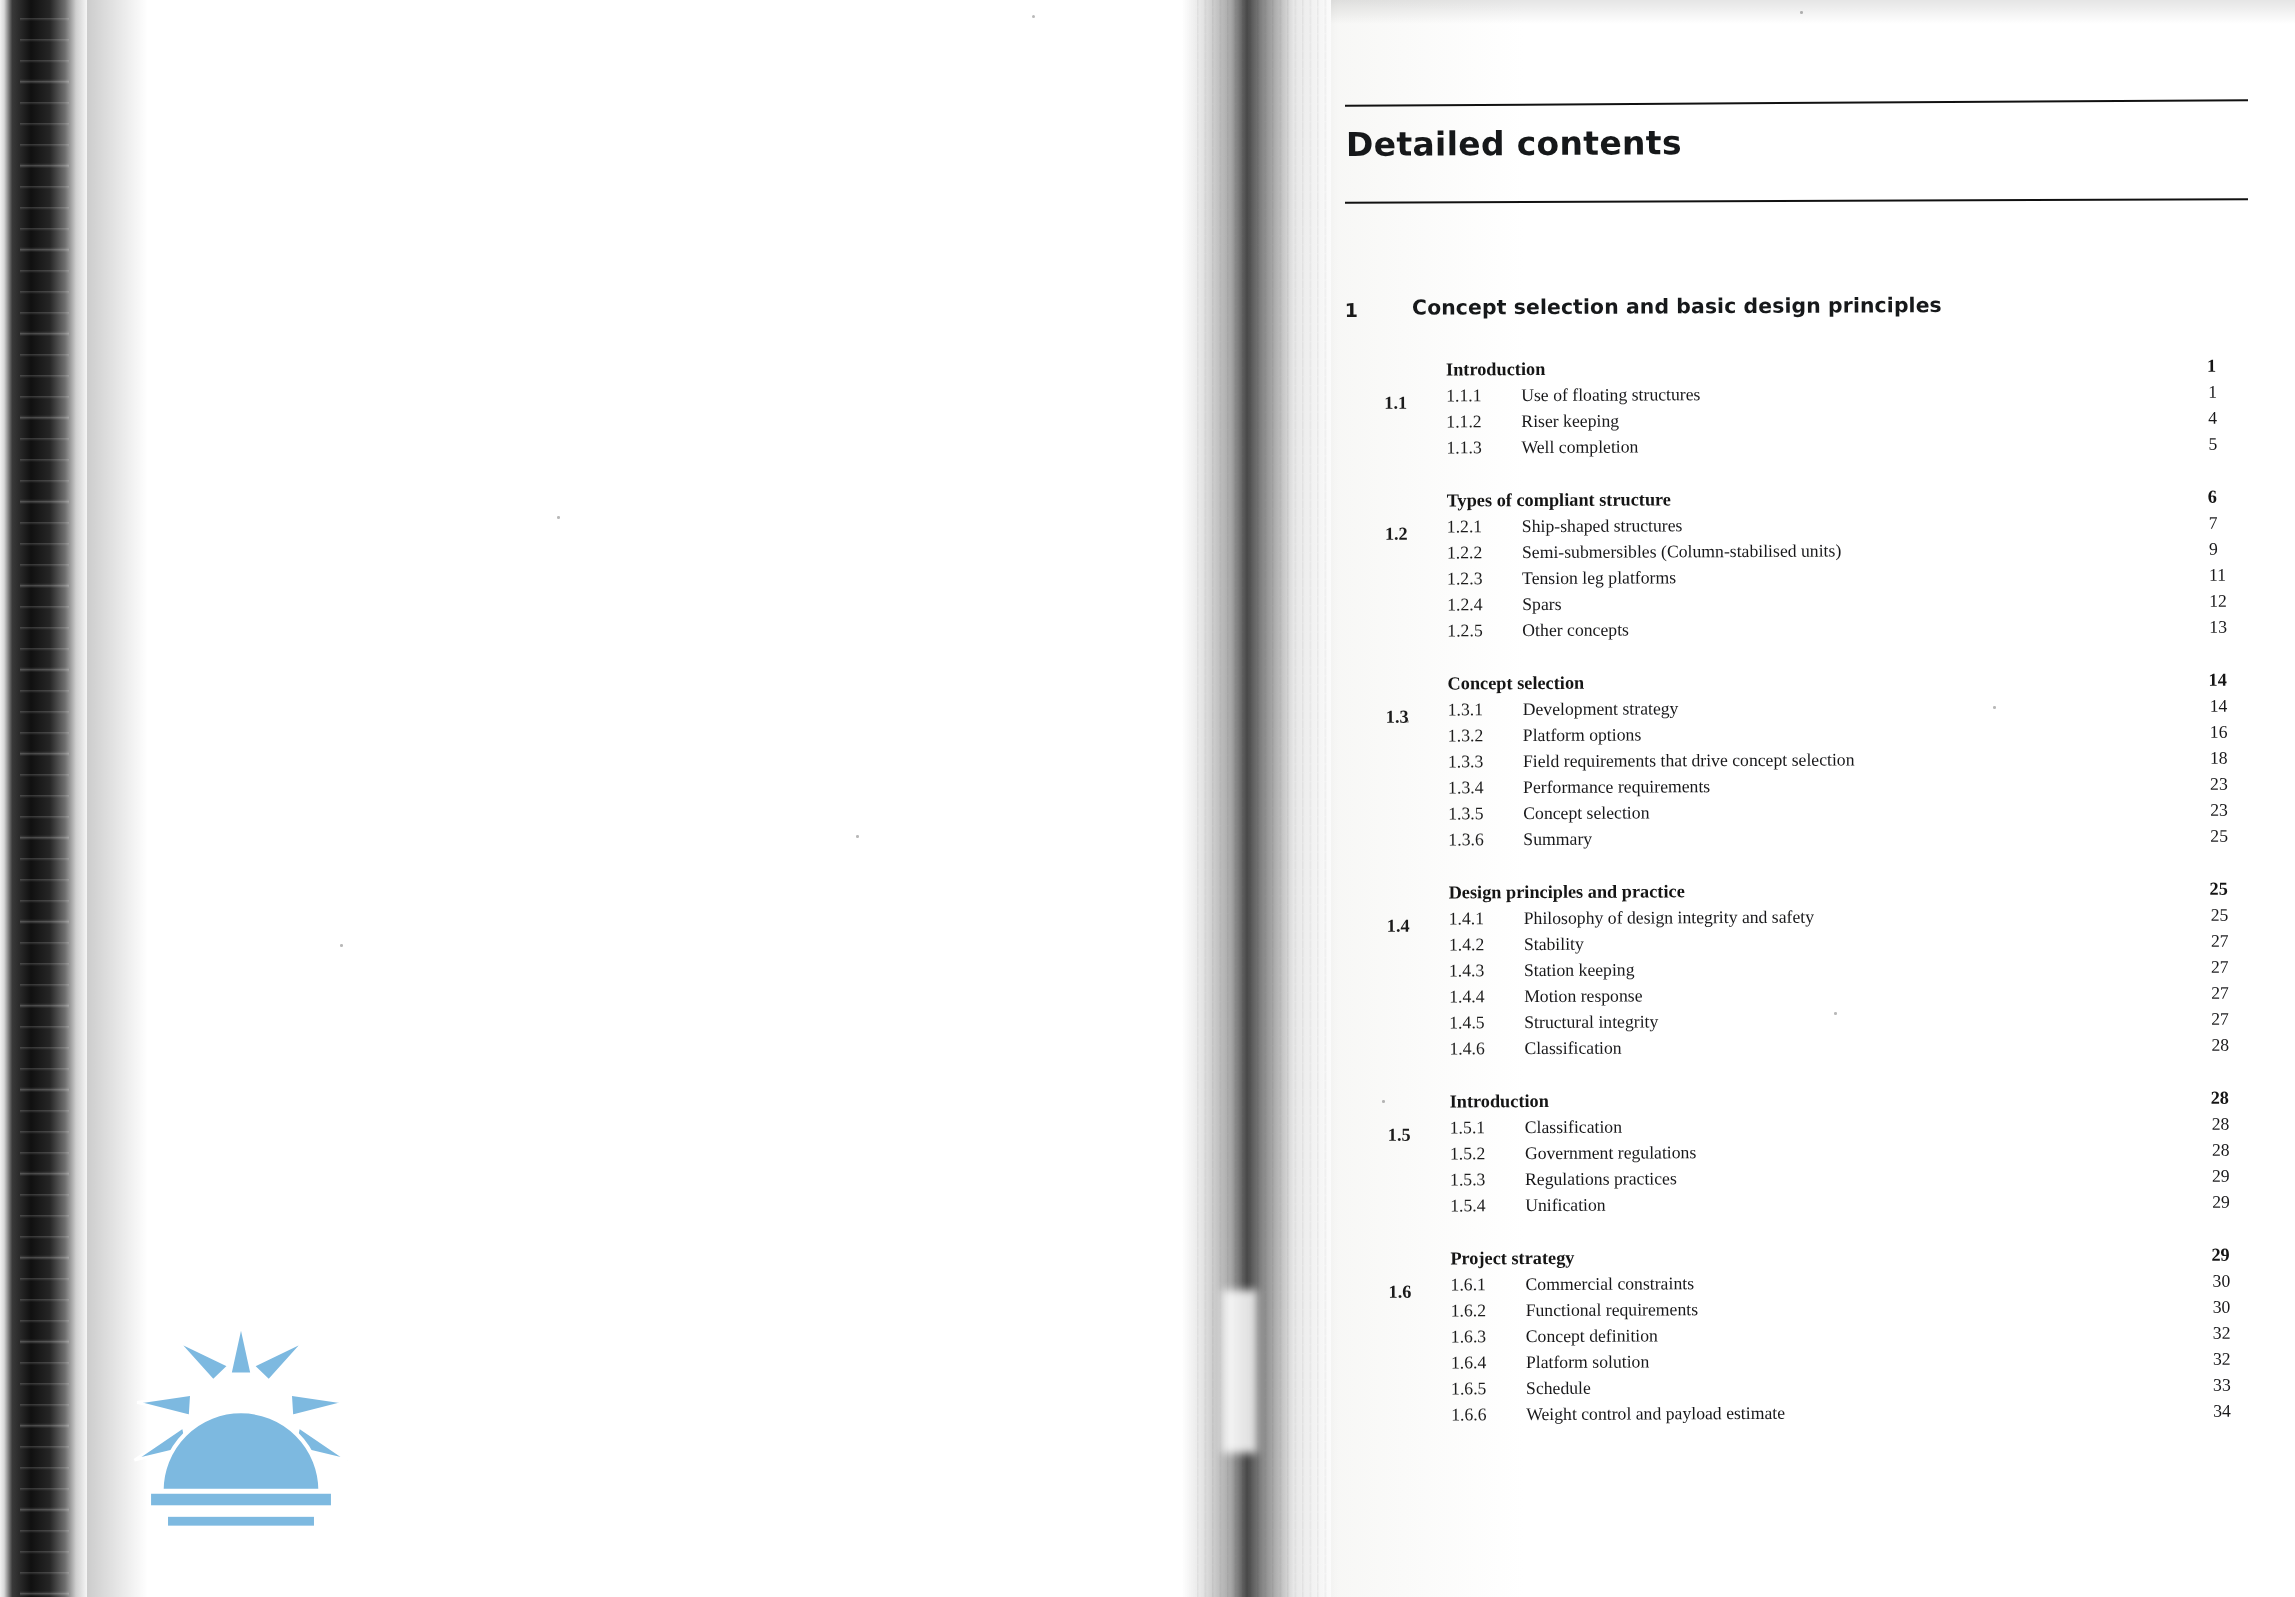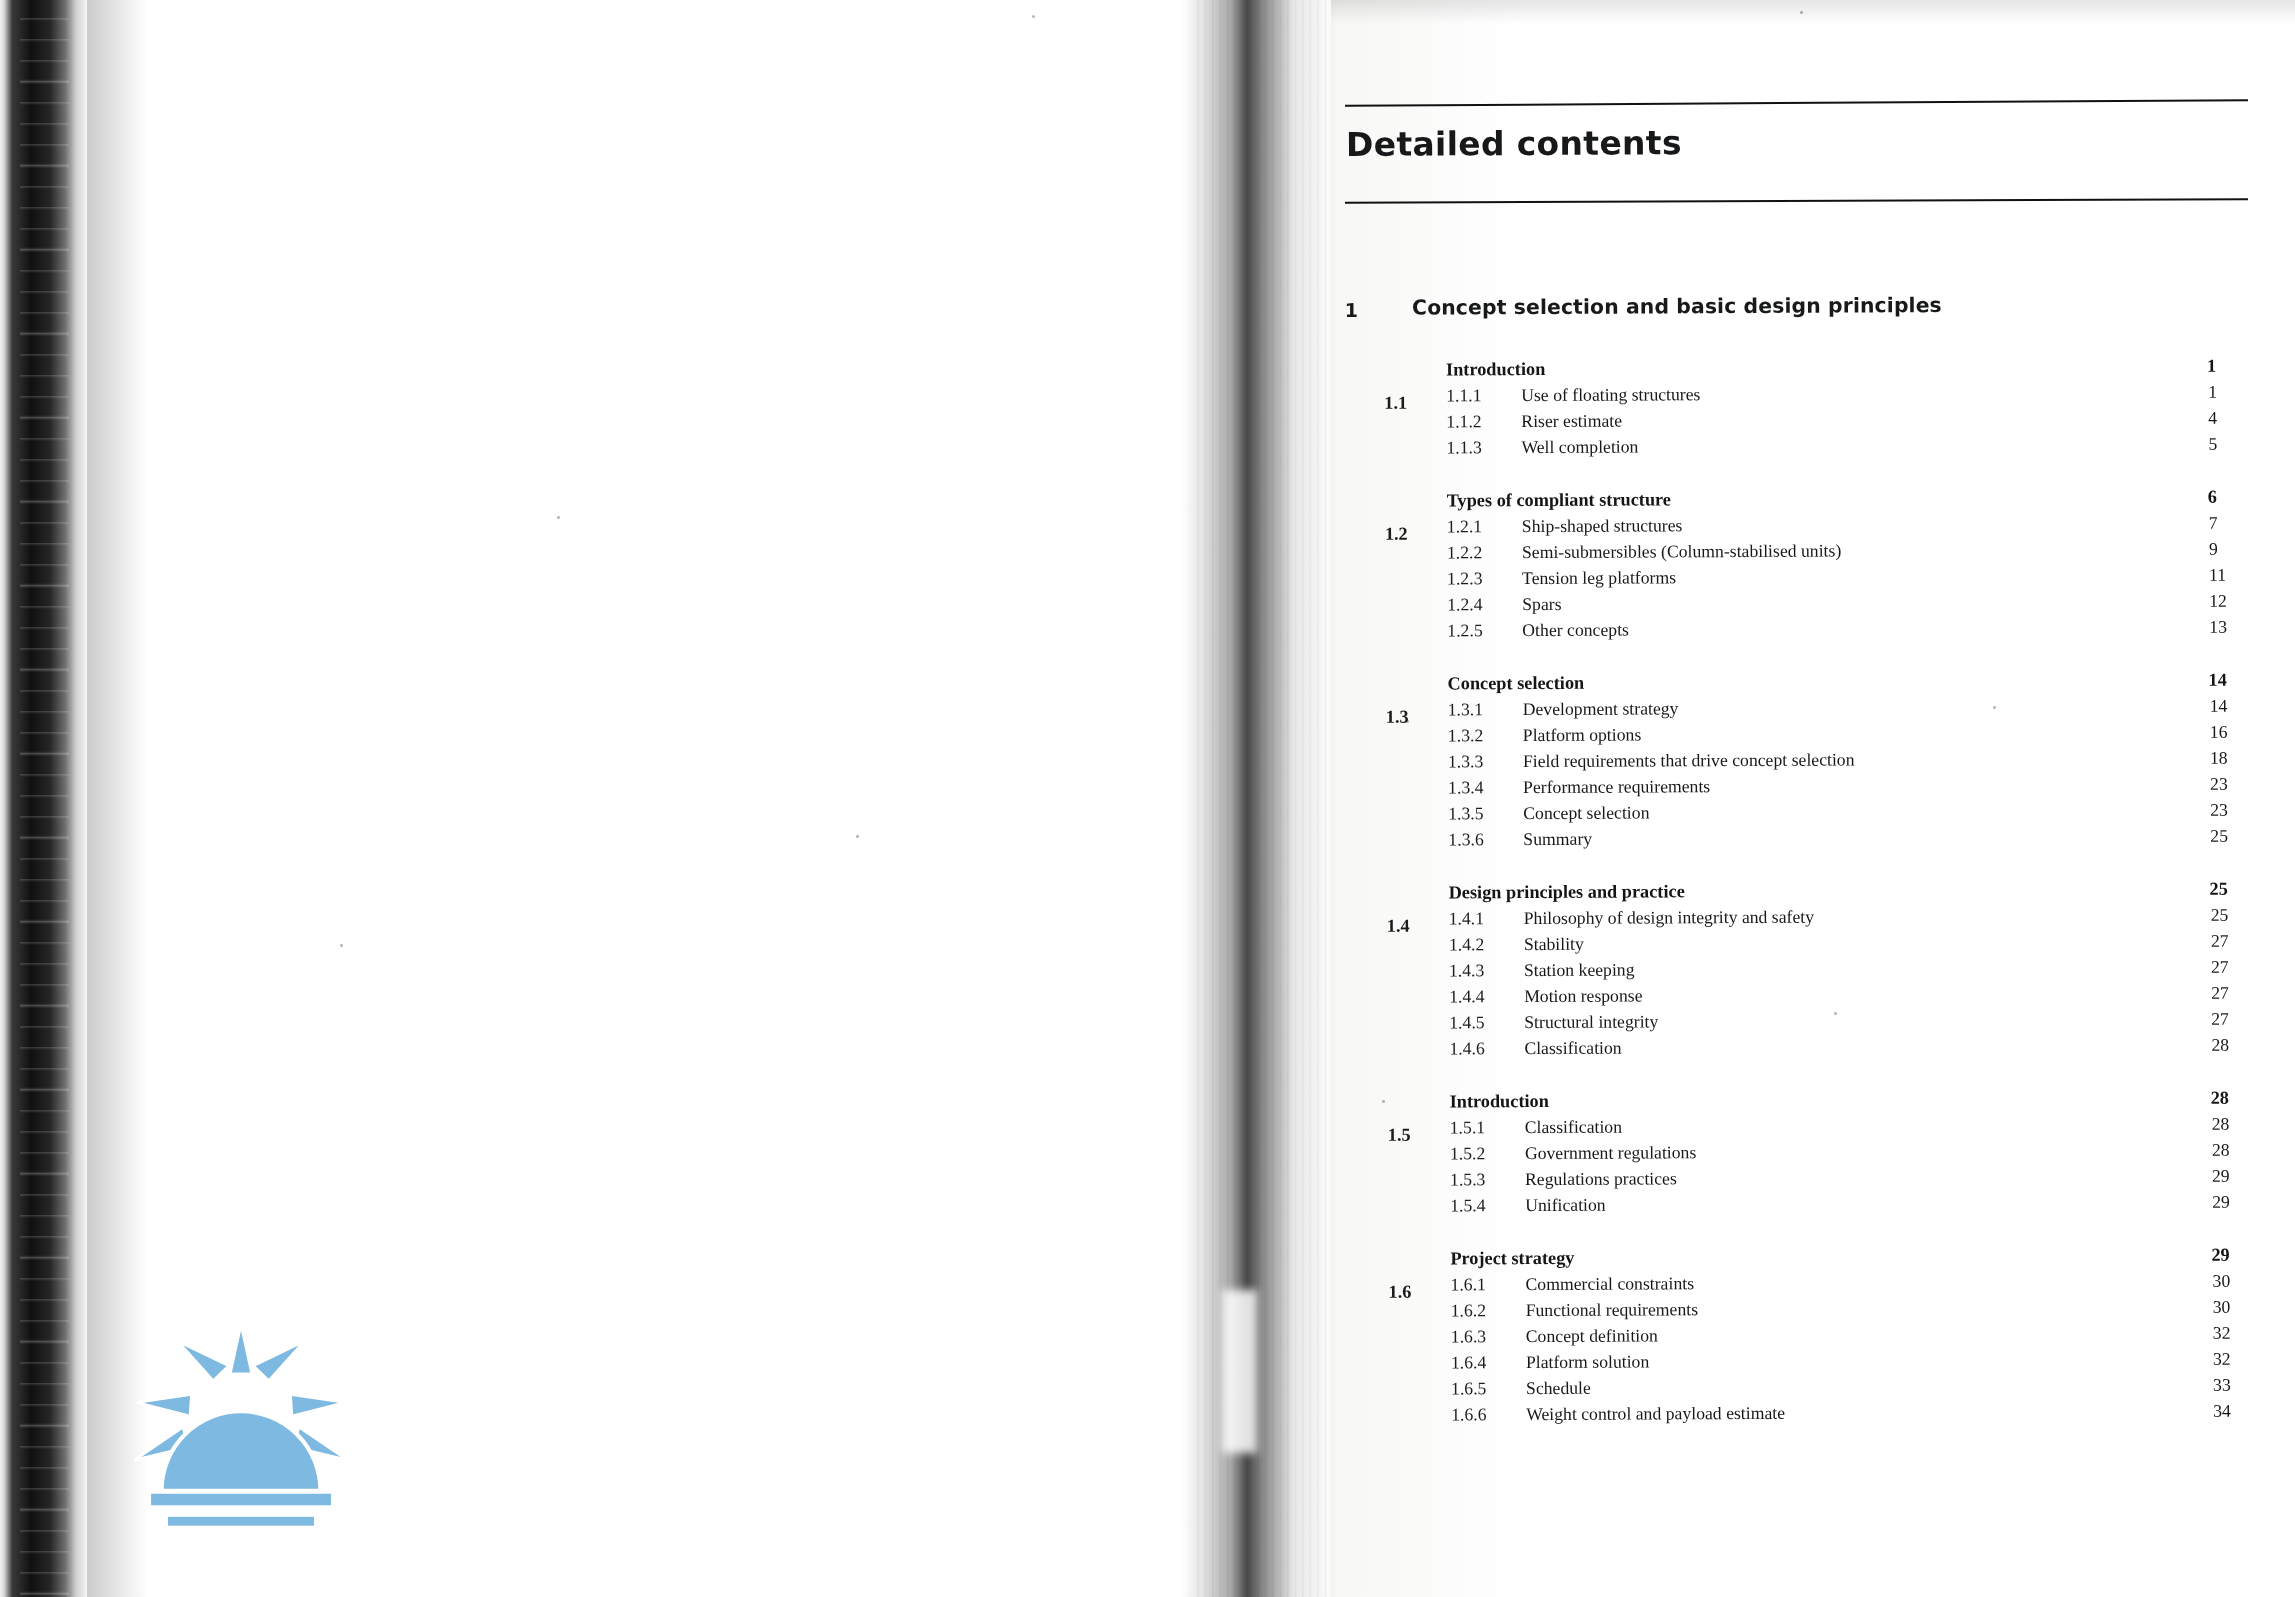--- a/index.html
+++ b/index.html
@@ -307,21 +307,21 @@
             <span class="sec-title">Introduction</span>
             <span class="sec-page">1</span>
           </div>
           <div class="sub-row">
             <span class="sub-num">1.1.1</span>
             <span class="sub-title">Use of floating structures</span>
             <span class="sub-page">1</span>
           </div>
           <div class="sub-row">
             <span class="sub-num">1.1.2</span>
-            <span class="sub-title">Riser estimate</span>
+            <span class="sub-title">Riser keeping</span>
             <span class="sub-page">4</span>
           </div>
           <div class="sub-row">
             <span class="sub-num">1.1.3</span>
             <span class="sub-title">Well completion</span>
             <span class="sub-page">5</span>
           </div>
         </div>
         <div class="section">
           <div class="sec-row">

